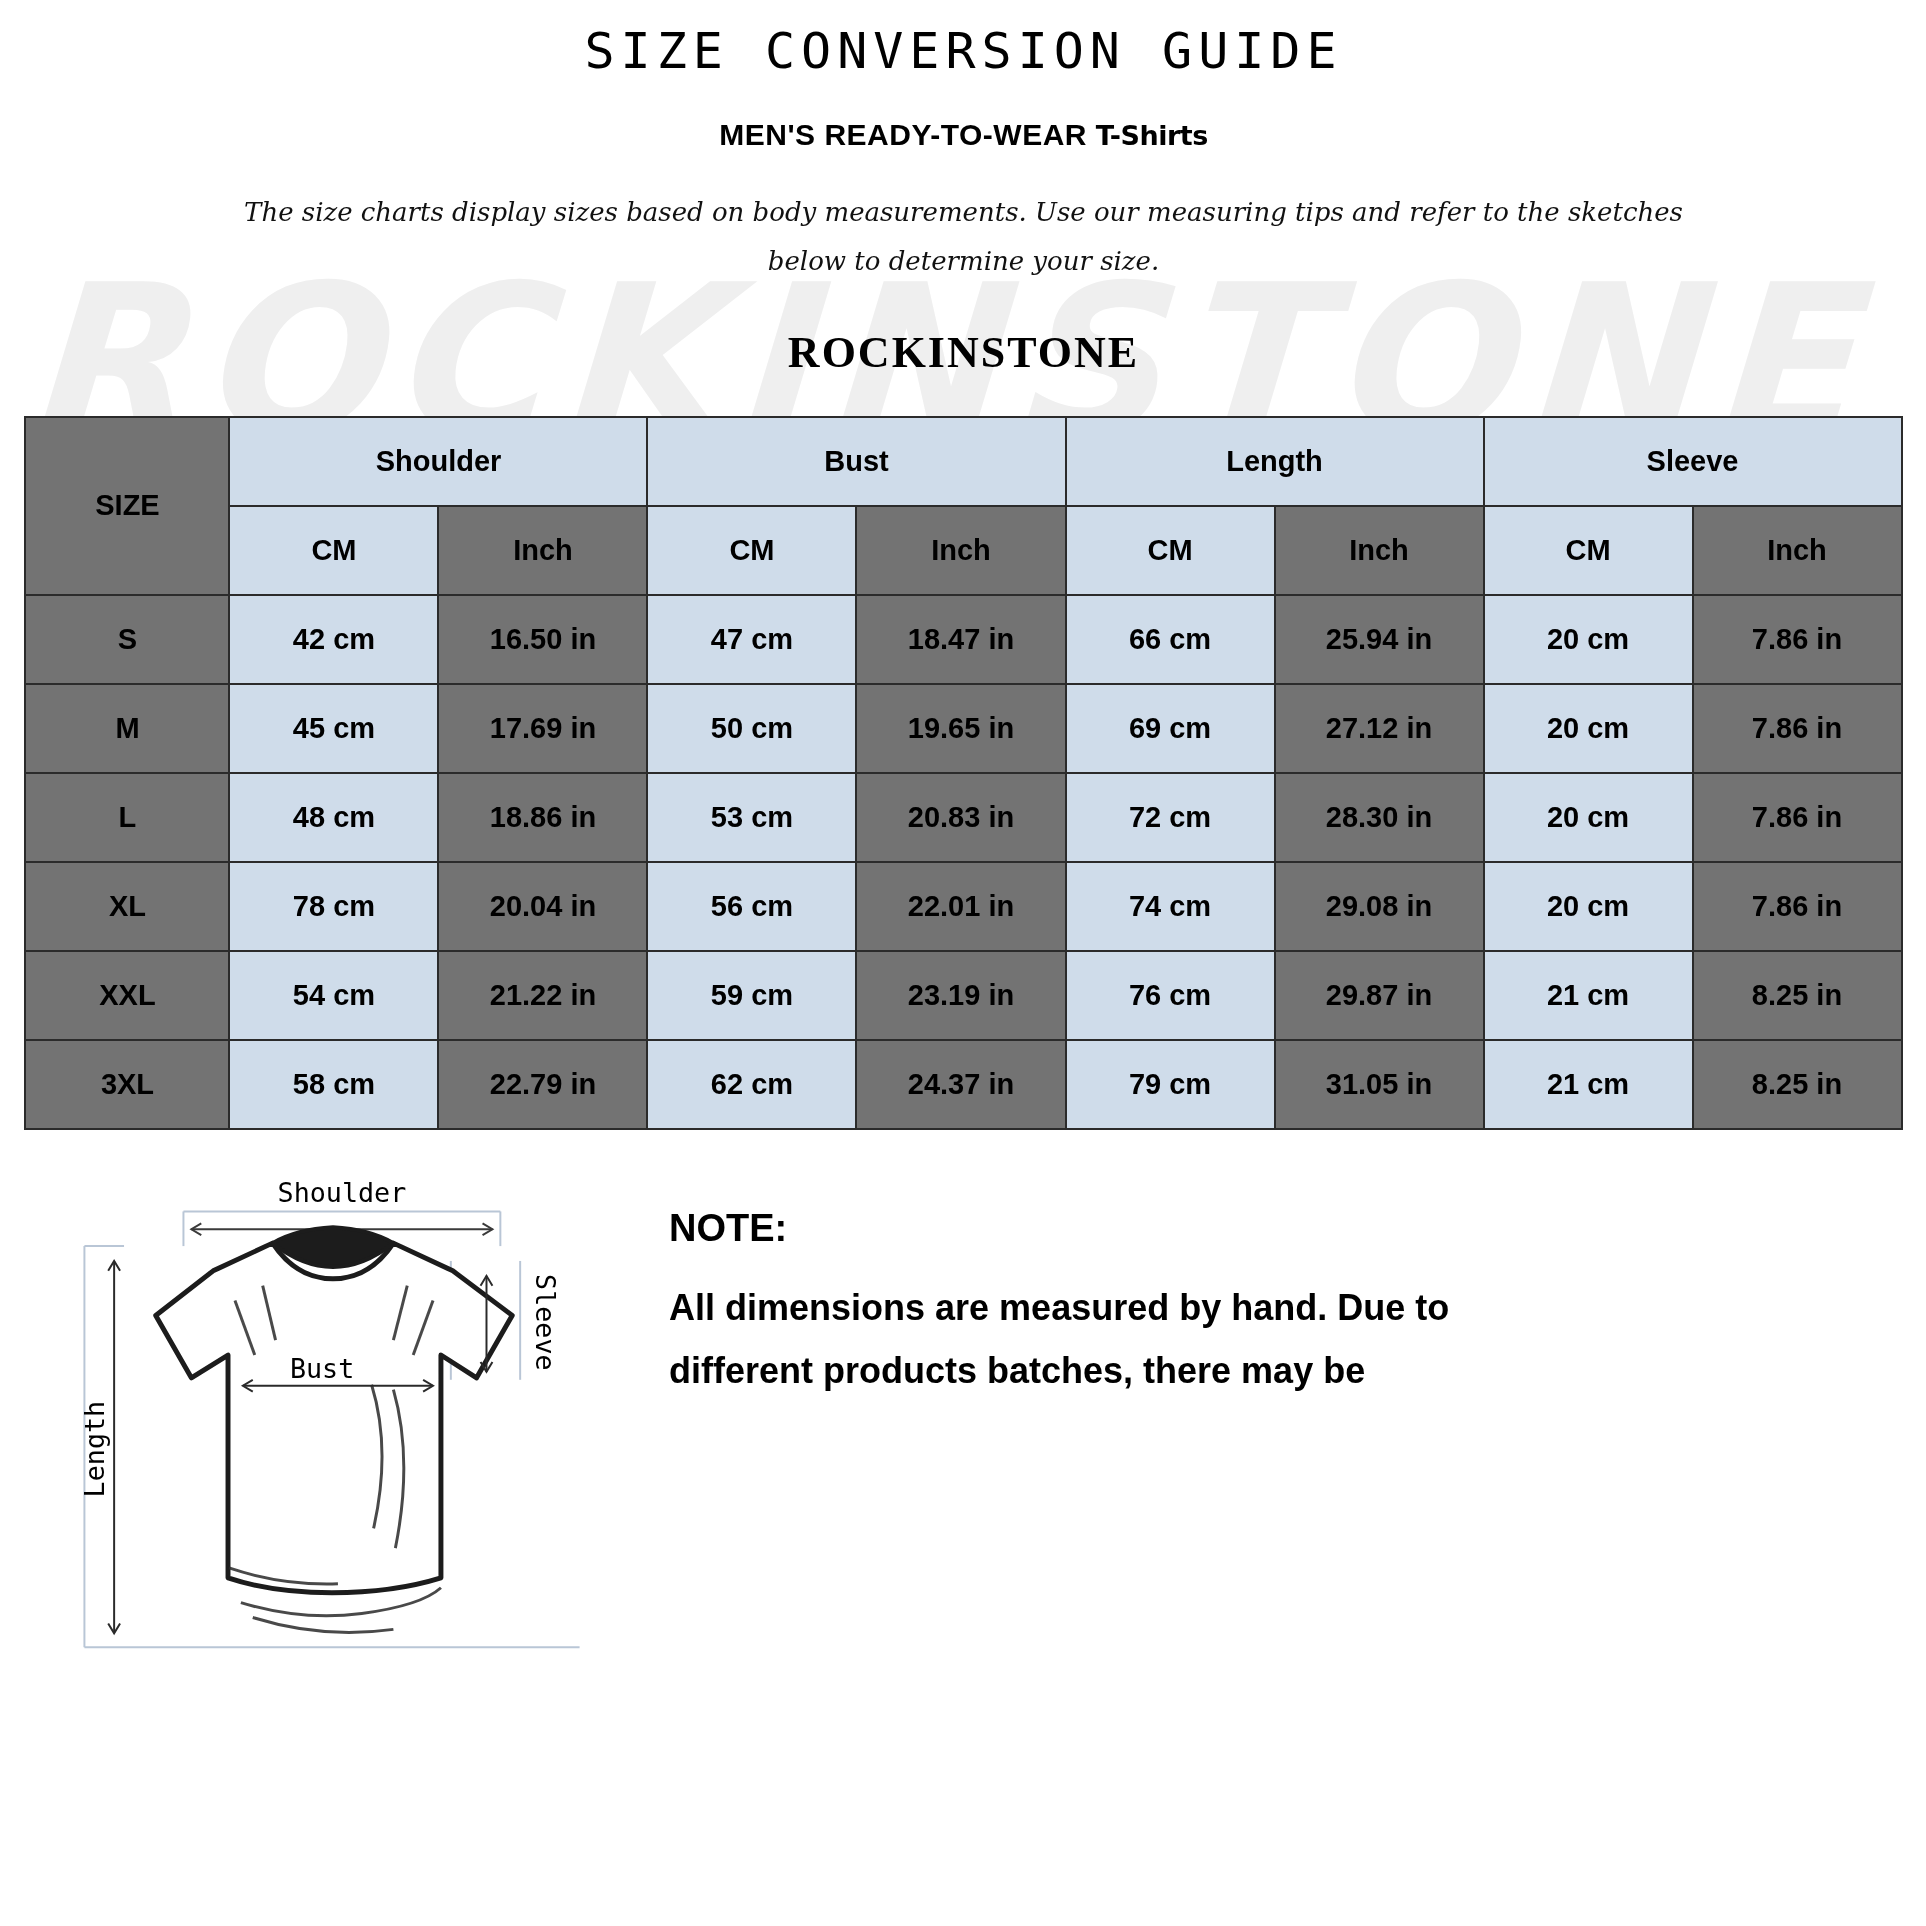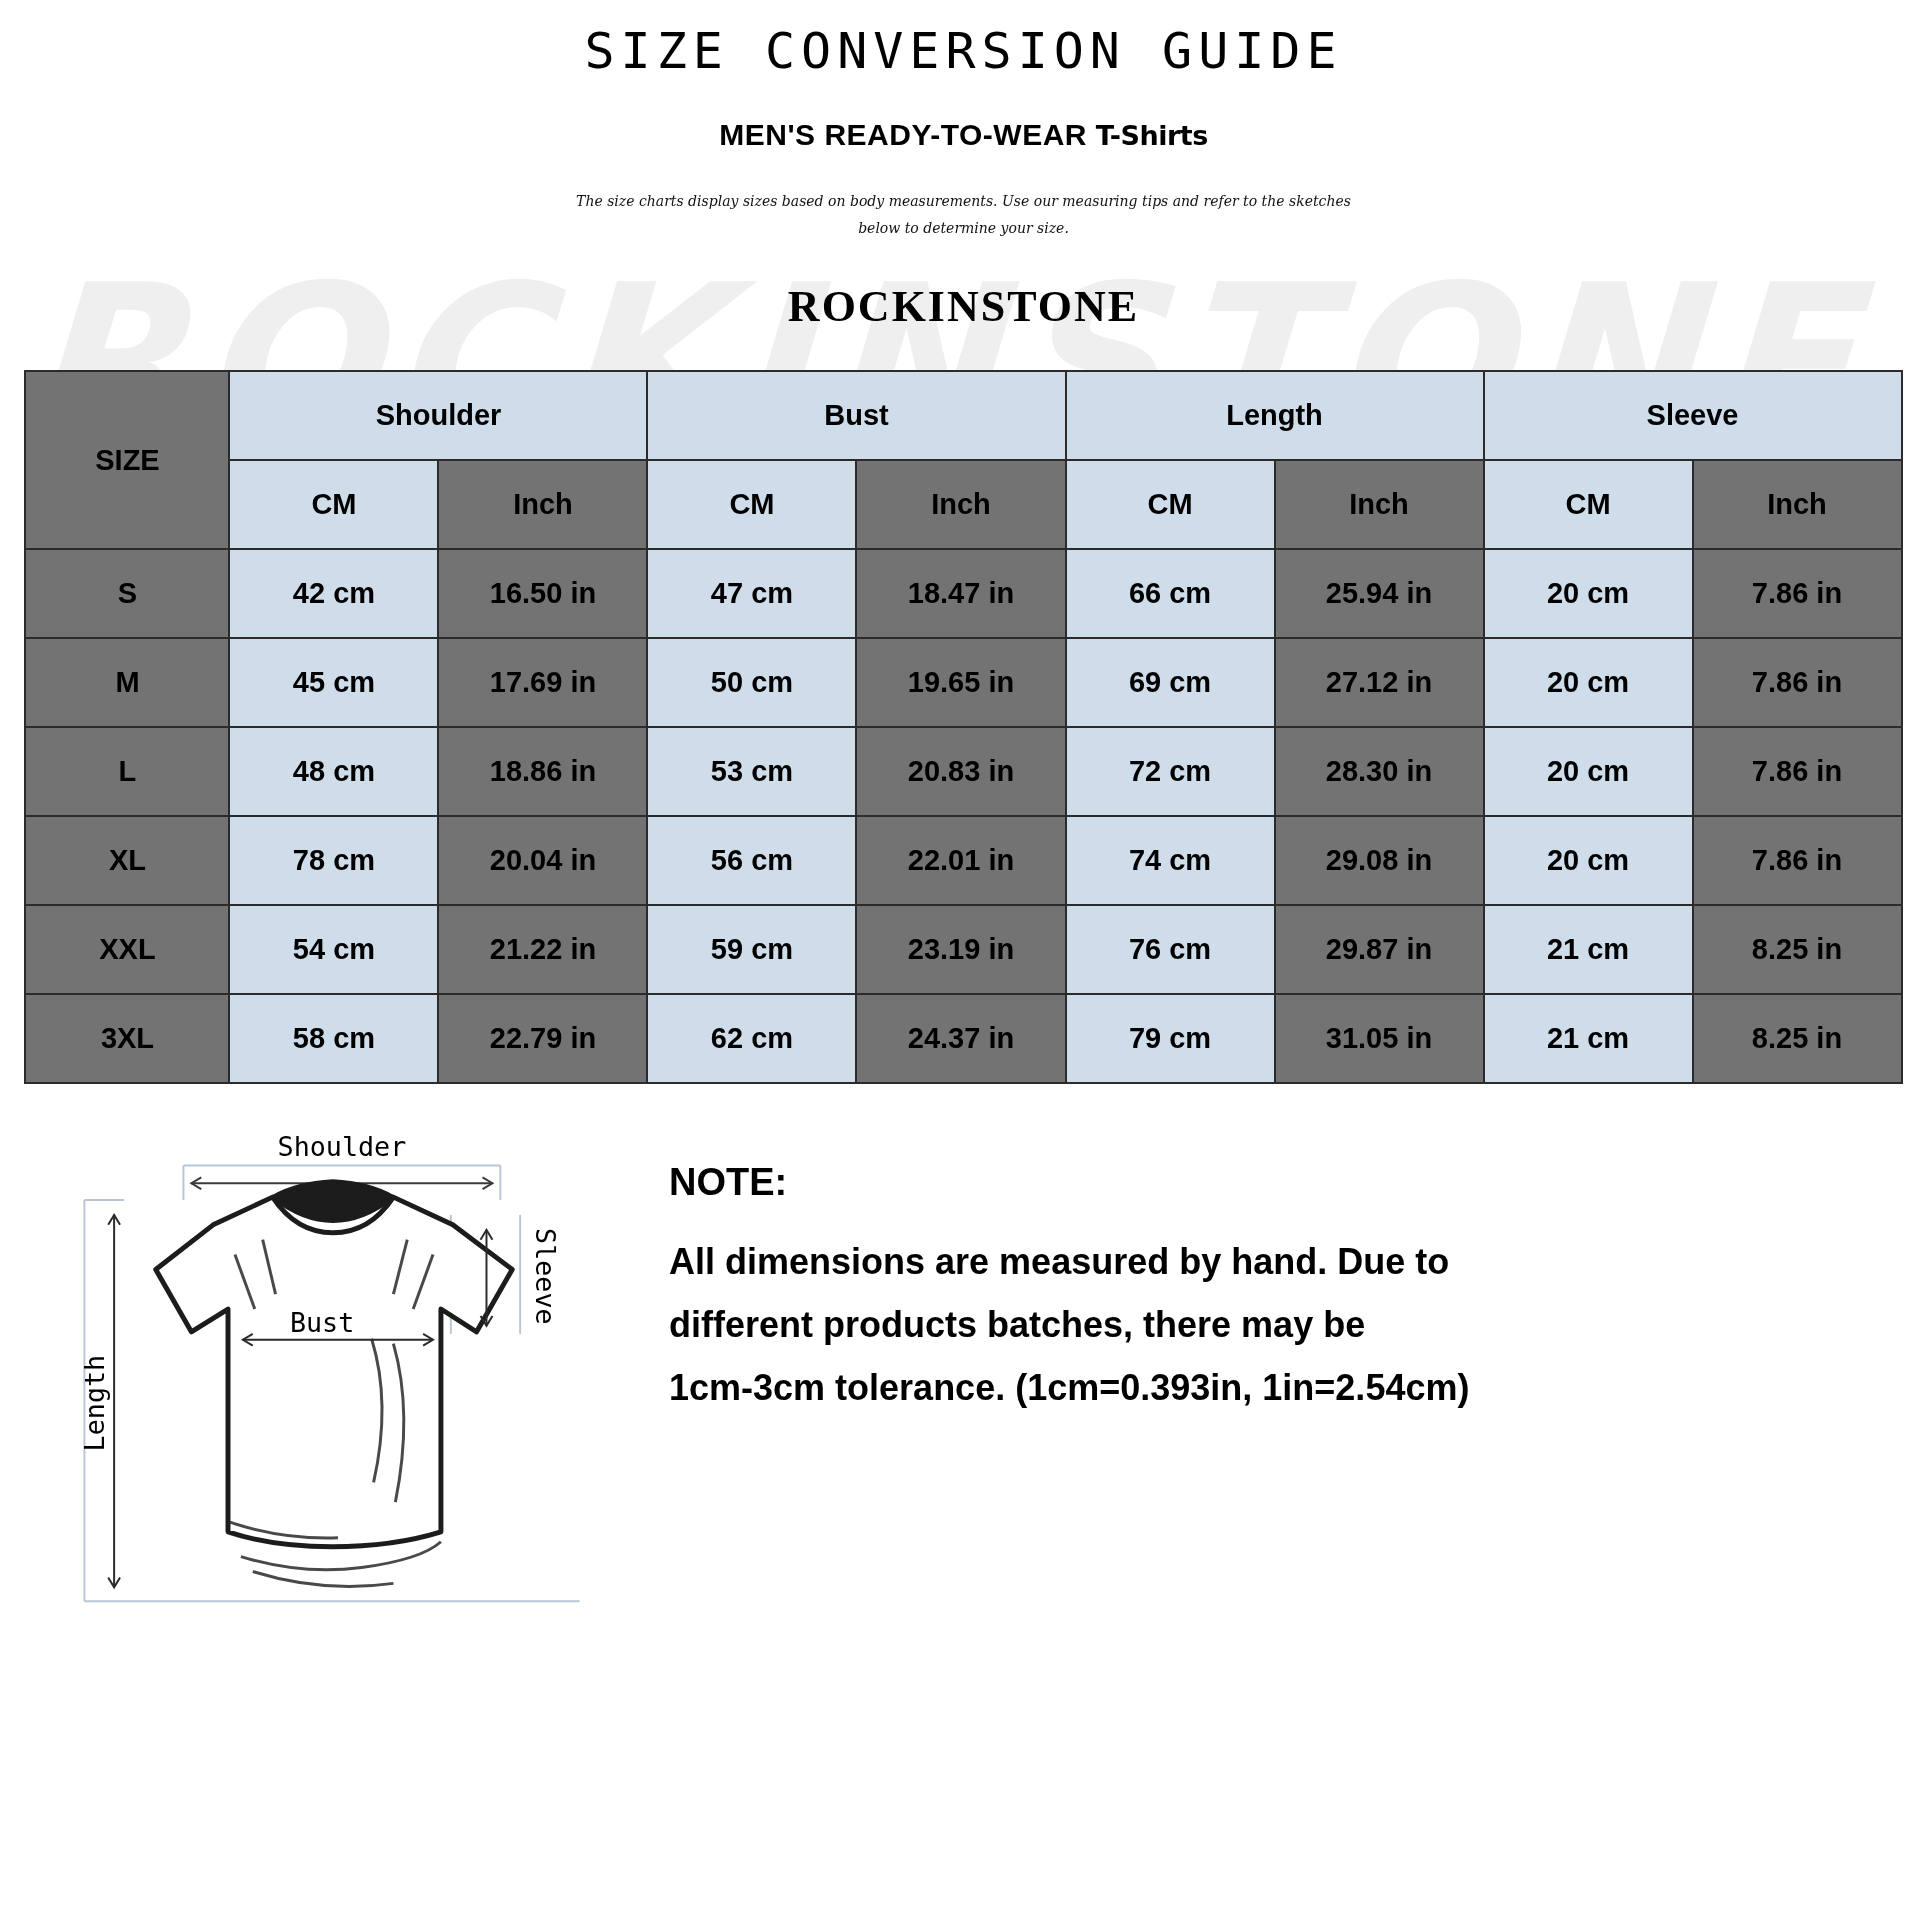--- a/index.html
+++ b/index.html
@@ -60,21 +60,21 @@
   }
   .subtitle .sub-small {
     font-family: "DejaVu Sans", sans-serif;
     font-size: 27px;
     letter-spacing: -0.5px;
   }
   .desc {
     text-align: center;
     font-family: "DejaVu Serif", serif;
     font-style: italic;
-    font-size: 14px;
+    font-size: 26px;
     line-height: 1.9;
     margin-top: 36px;
     color: #111;
   }
   .brand {
     text-align: center;
     font-family: "Liberation Serif", serif;
     font-size: 44px;
     font-weight: bold;
     letter-spacing: 2px;
@@ -332,20 +332,19 @@
         <text x="0" y="0" transform="translate(80,300) rotate(-90)" font-family="DejaVu Sans Mono, monospace" font-size="27" fill="#000" text-anchor="middle">Length</text>
         <text x="0" y="0" transform="translate(516,172) rotate(90)" font-family="DejaVu Sans Mono, monospace" font-size="27" fill="#000" text-anchor="middle">Sleeve</text>
       </svg>
     </div>
 
     <div class="note">
       <div class="note-title">NOTE:</div>
       <div class="note-body">
         <div>All dimensions are measured by hand. Due to</div>
         <div>different products batches, there may be</div>
-        <div>1cm-3cm tolerance. (1cm=0.393in, 1in=2.54cm)</div>
       </div>
     </div>
 
   </div>
 
 </div>
 
 
 </body></html>

